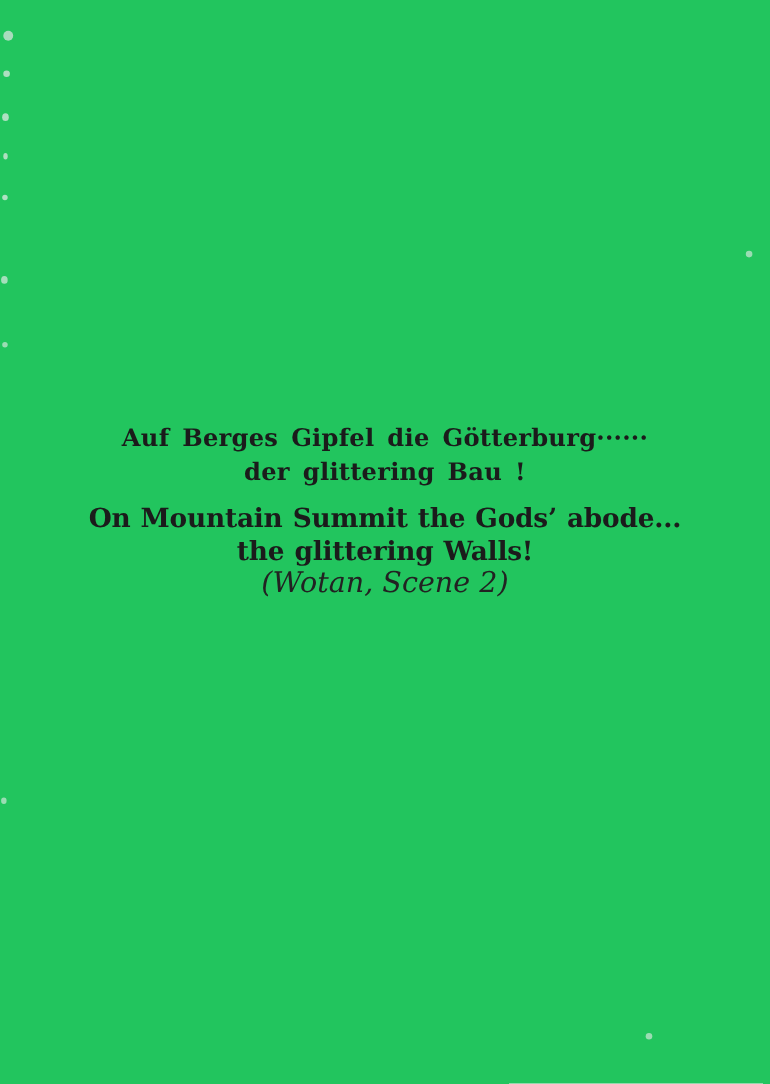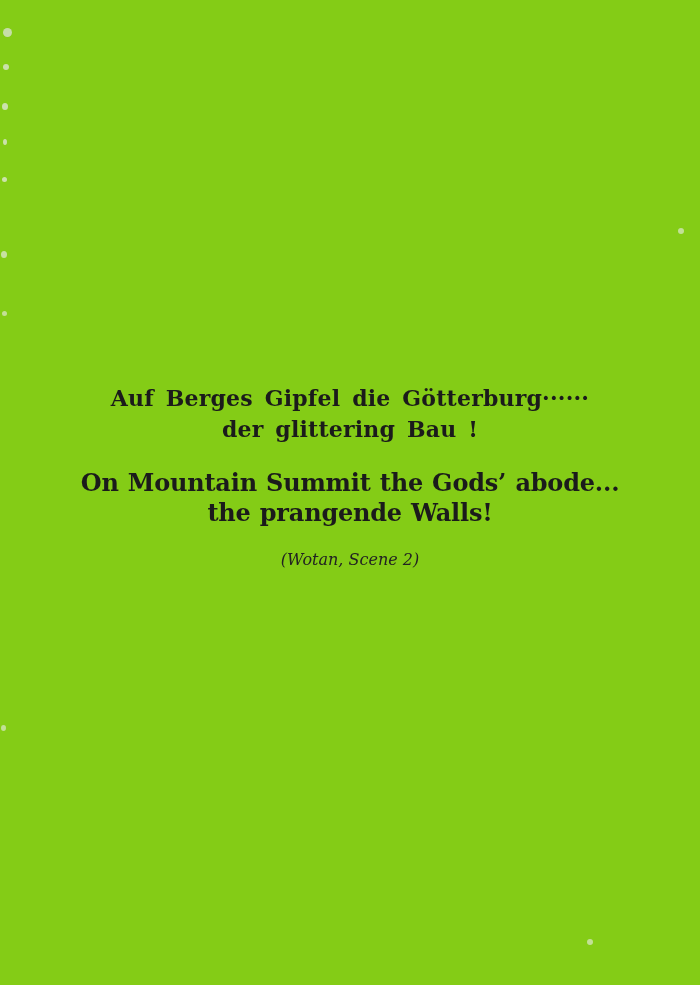--- a/index.html
+++ b/index.html
@@ -5,51 +5,51 @@
   html, body {
     margin: 0;
     padding: 0;
     background: #e9e9e9;
   }
   .page {
     position: relative;
     width: 700px;
     height: 985px;
     margin: 0 auto;
-    background: #84cc16;
+    background: #22c55e;
     overflow: hidden;
     font-family: "DejaVu Serif", "Liberation Serif", serif;
   }
   .quote-block {
     position: absolute;
     top: 383px;
     left: 0;
     width: 700px;
     text-align: center;
     color: #1b1b1b;
   }
   .german-quote {
     font-weight: bold;
     font-size: 22px;
     line-height: 31px;
     letter-spacing: 0.2px;
     word-spacing: 4px;
   }
   .english-quote {
-    margin-top: 23px;
+    margin-top: 11px;
     font-weight: bold;
     font-size: 24px;
     line-height: 30px;
     letter-spacing: -0.2px;
     word-spacing: 1px;
   }
   .attribution {
-    margin-top: 20px;
+    margin-top: 2px;
     font-style: italic;
-    font-size: 16px;
+    font-size: 26px;
     line-height: 24px;
     color: #222;
   }
   .quote-line {
     display: block;
   }
   
   .speck {
     position: absolute;
     border-radius: 50%;
@@ -84,20 +84,20 @@
 
   <div class="quote-block">
 
     <div class="german-quote">
       <span class="quote-line">Auf Berges Gipfel die Götterburg······</span>
       <span class="quote-line">der glittering Bau !</span>
     </div>
 
     <div class="english-quote">
       <span class="quote-line">On Mountain Summit the Gods’ abode...</span>
-      <span class="quote-line">the prangende Walls!</span>
+      <span class="quote-line">the glittering Walls!</span>
     </div>
 
     <div class="attribution">(Wotan, Scene 2)</div>
 
   </div>
 
 </div>
 
 </body></html>

